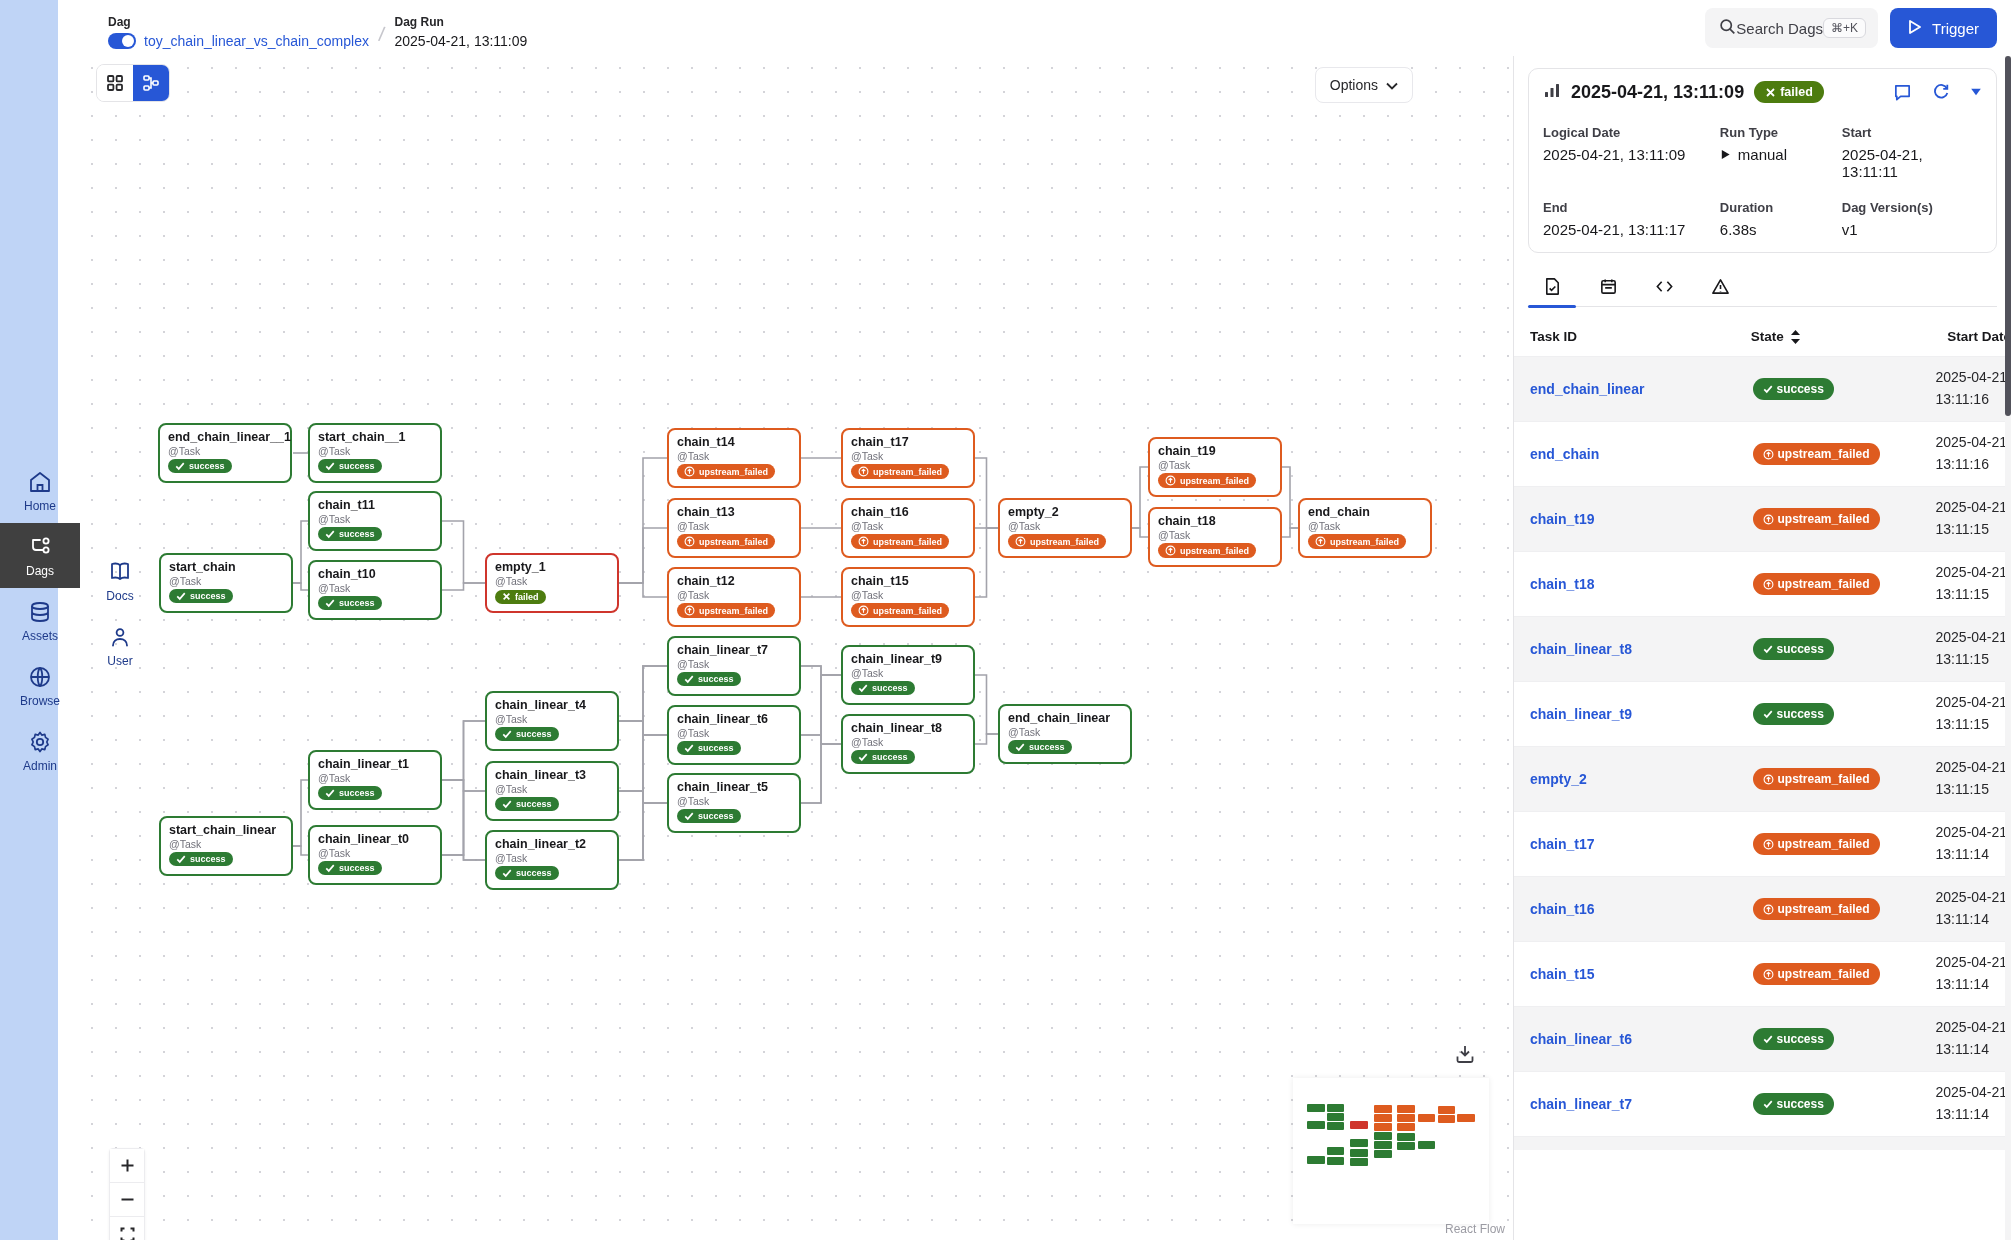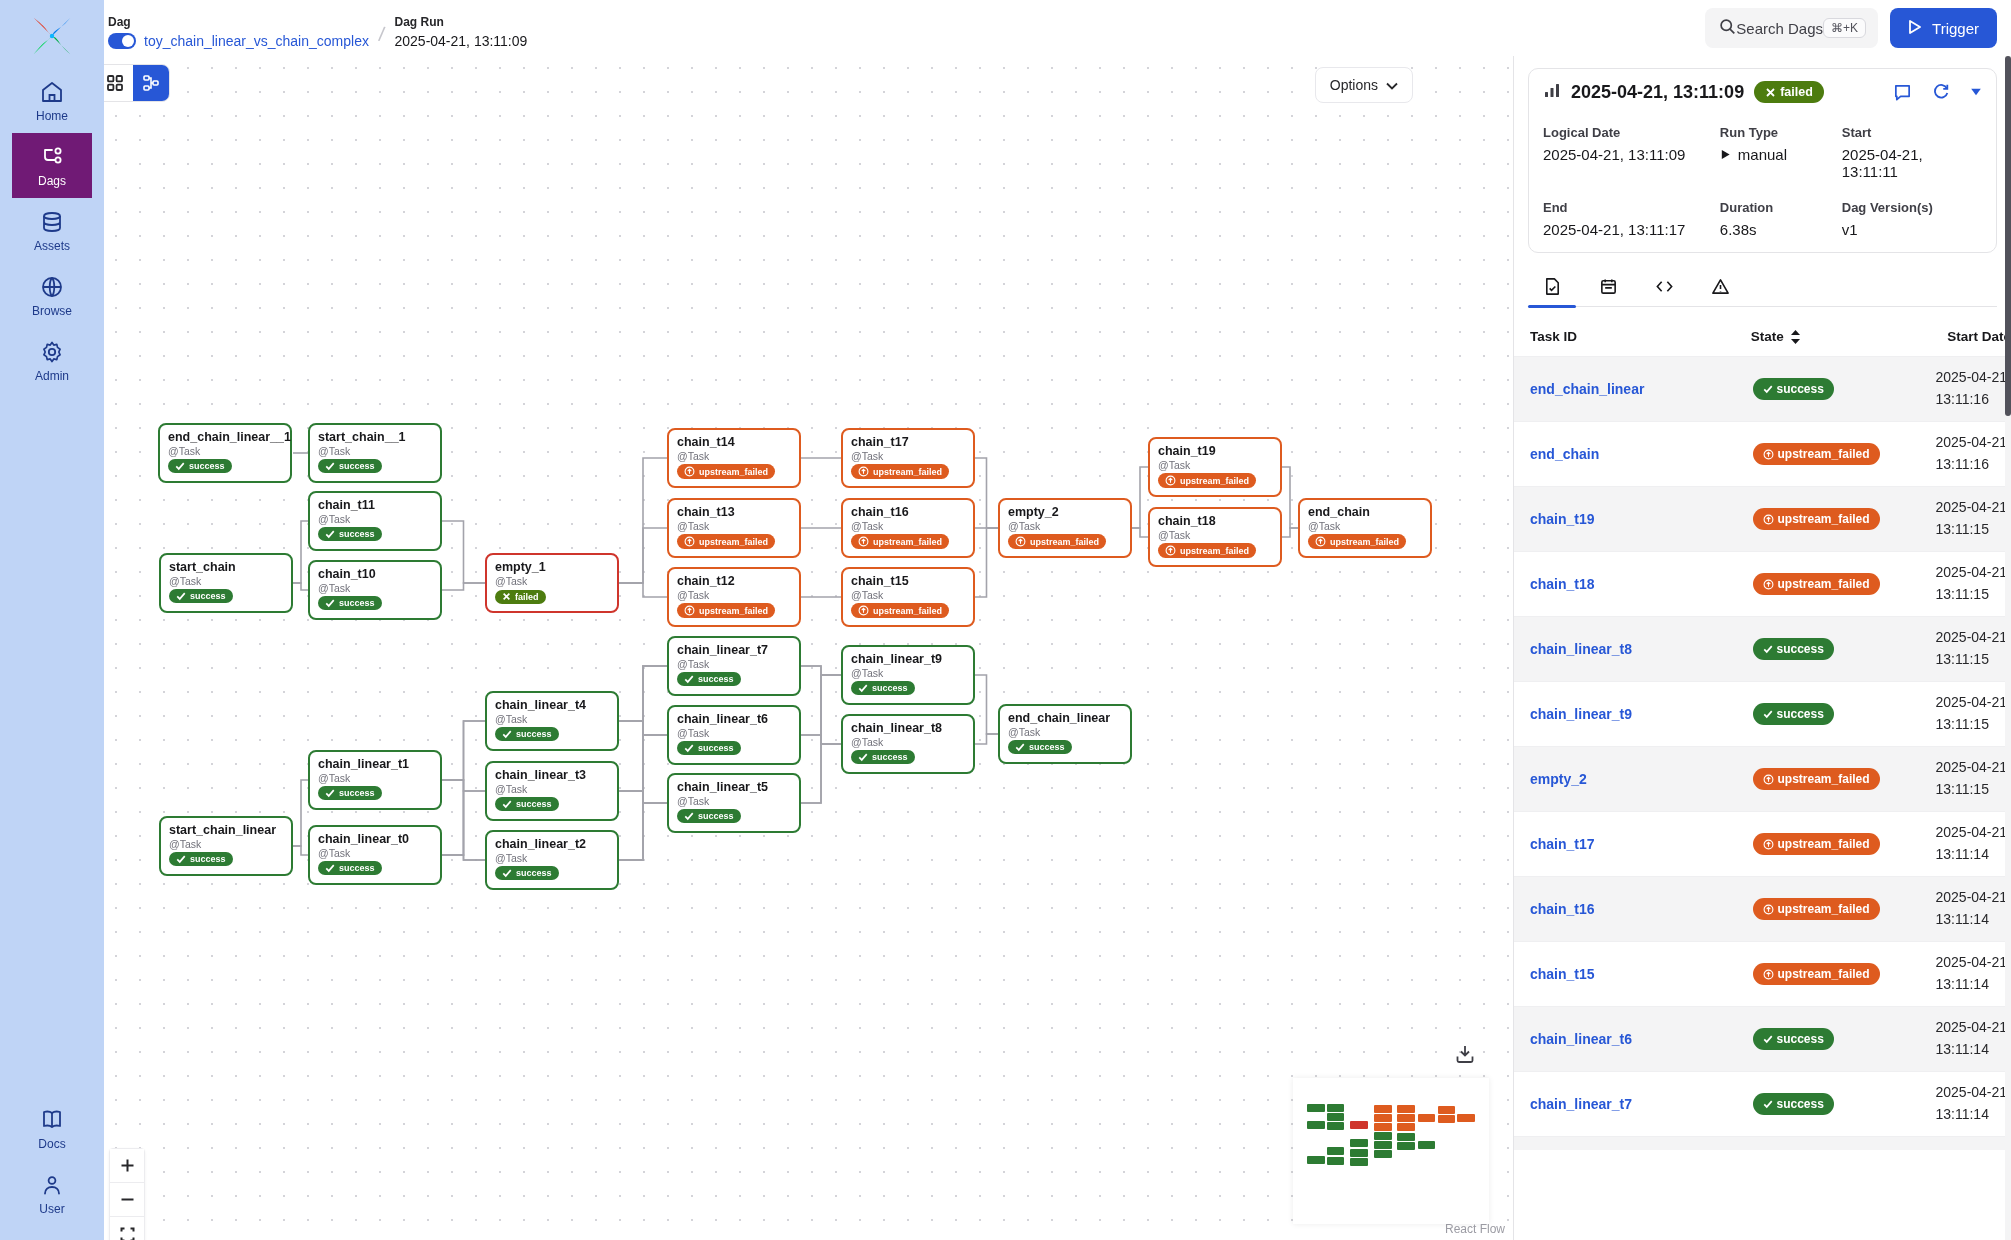--- a/index.html
+++ b/index.html
@@ -1,24 +1,24 @@
 <!DOCTYPE html>
 <html><head>
 <meta charset="utf-8">
 <style>
   * { margin:0; padding:0; box-sizing:border-box; }
   html,body { width:2011px; height:1240px; overflow:hidden; font-family:"Liberation Sans", sans-serif; background:#fff; color:#18181b; }
 
   
-  .sidebar { position:absolute; left:0; top:0; width:104px; height:1240px; background:#bfd4f6; display:flex; flex-direction:column; align-items:center; z-index:30; }
+  .sidebar { position:absolute; left:0; top:0; width:58px; height:1240px; background:#bfd4f6; display:flex; flex-direction:row; align-items:center; z-index:30; }
   .logo { margin:14px 0 10px; width:44px; height:44px; }
   .nav-item { width:80px; padding:12px 0 10px; display:flex; flex-direction:column; align-items:center; gap:5px; color:#1e3a8a; cursor:pointer; }
   .nav-item svg { width:24px; height:24px; stroke:#1e3a8a; }
   .nav-item .nav-label { font-size:12px; font-weight:500; color:#1e3a8a; }
-  .nav-item.active { background:#701a75; }
+  .nav-item.active { background:#404040; }
   .nav-item.active svg { stroke:#fff; }
   .nav-item.active .nav-label { color:#fff; }
   .sidebar .spacer { flex:1; }
 
   
   .topbar { position:absolute; left:80px; top:0; right:0; height:56px; background:#fff; z-index:20; display:flex; align-items:center; }
   .crumbs { display:flex; align-items:flex-start; gap:10px; padding-left:28px; }
   .crumb-block { display:flex; flex-direction:column; gap:4px; padding-top:8px; }
   .crumb-label { font-size:12px; font-weight:700; color:#27272a; }
   .crumb-row { display:flex; align-items:center; gap:8px; }

